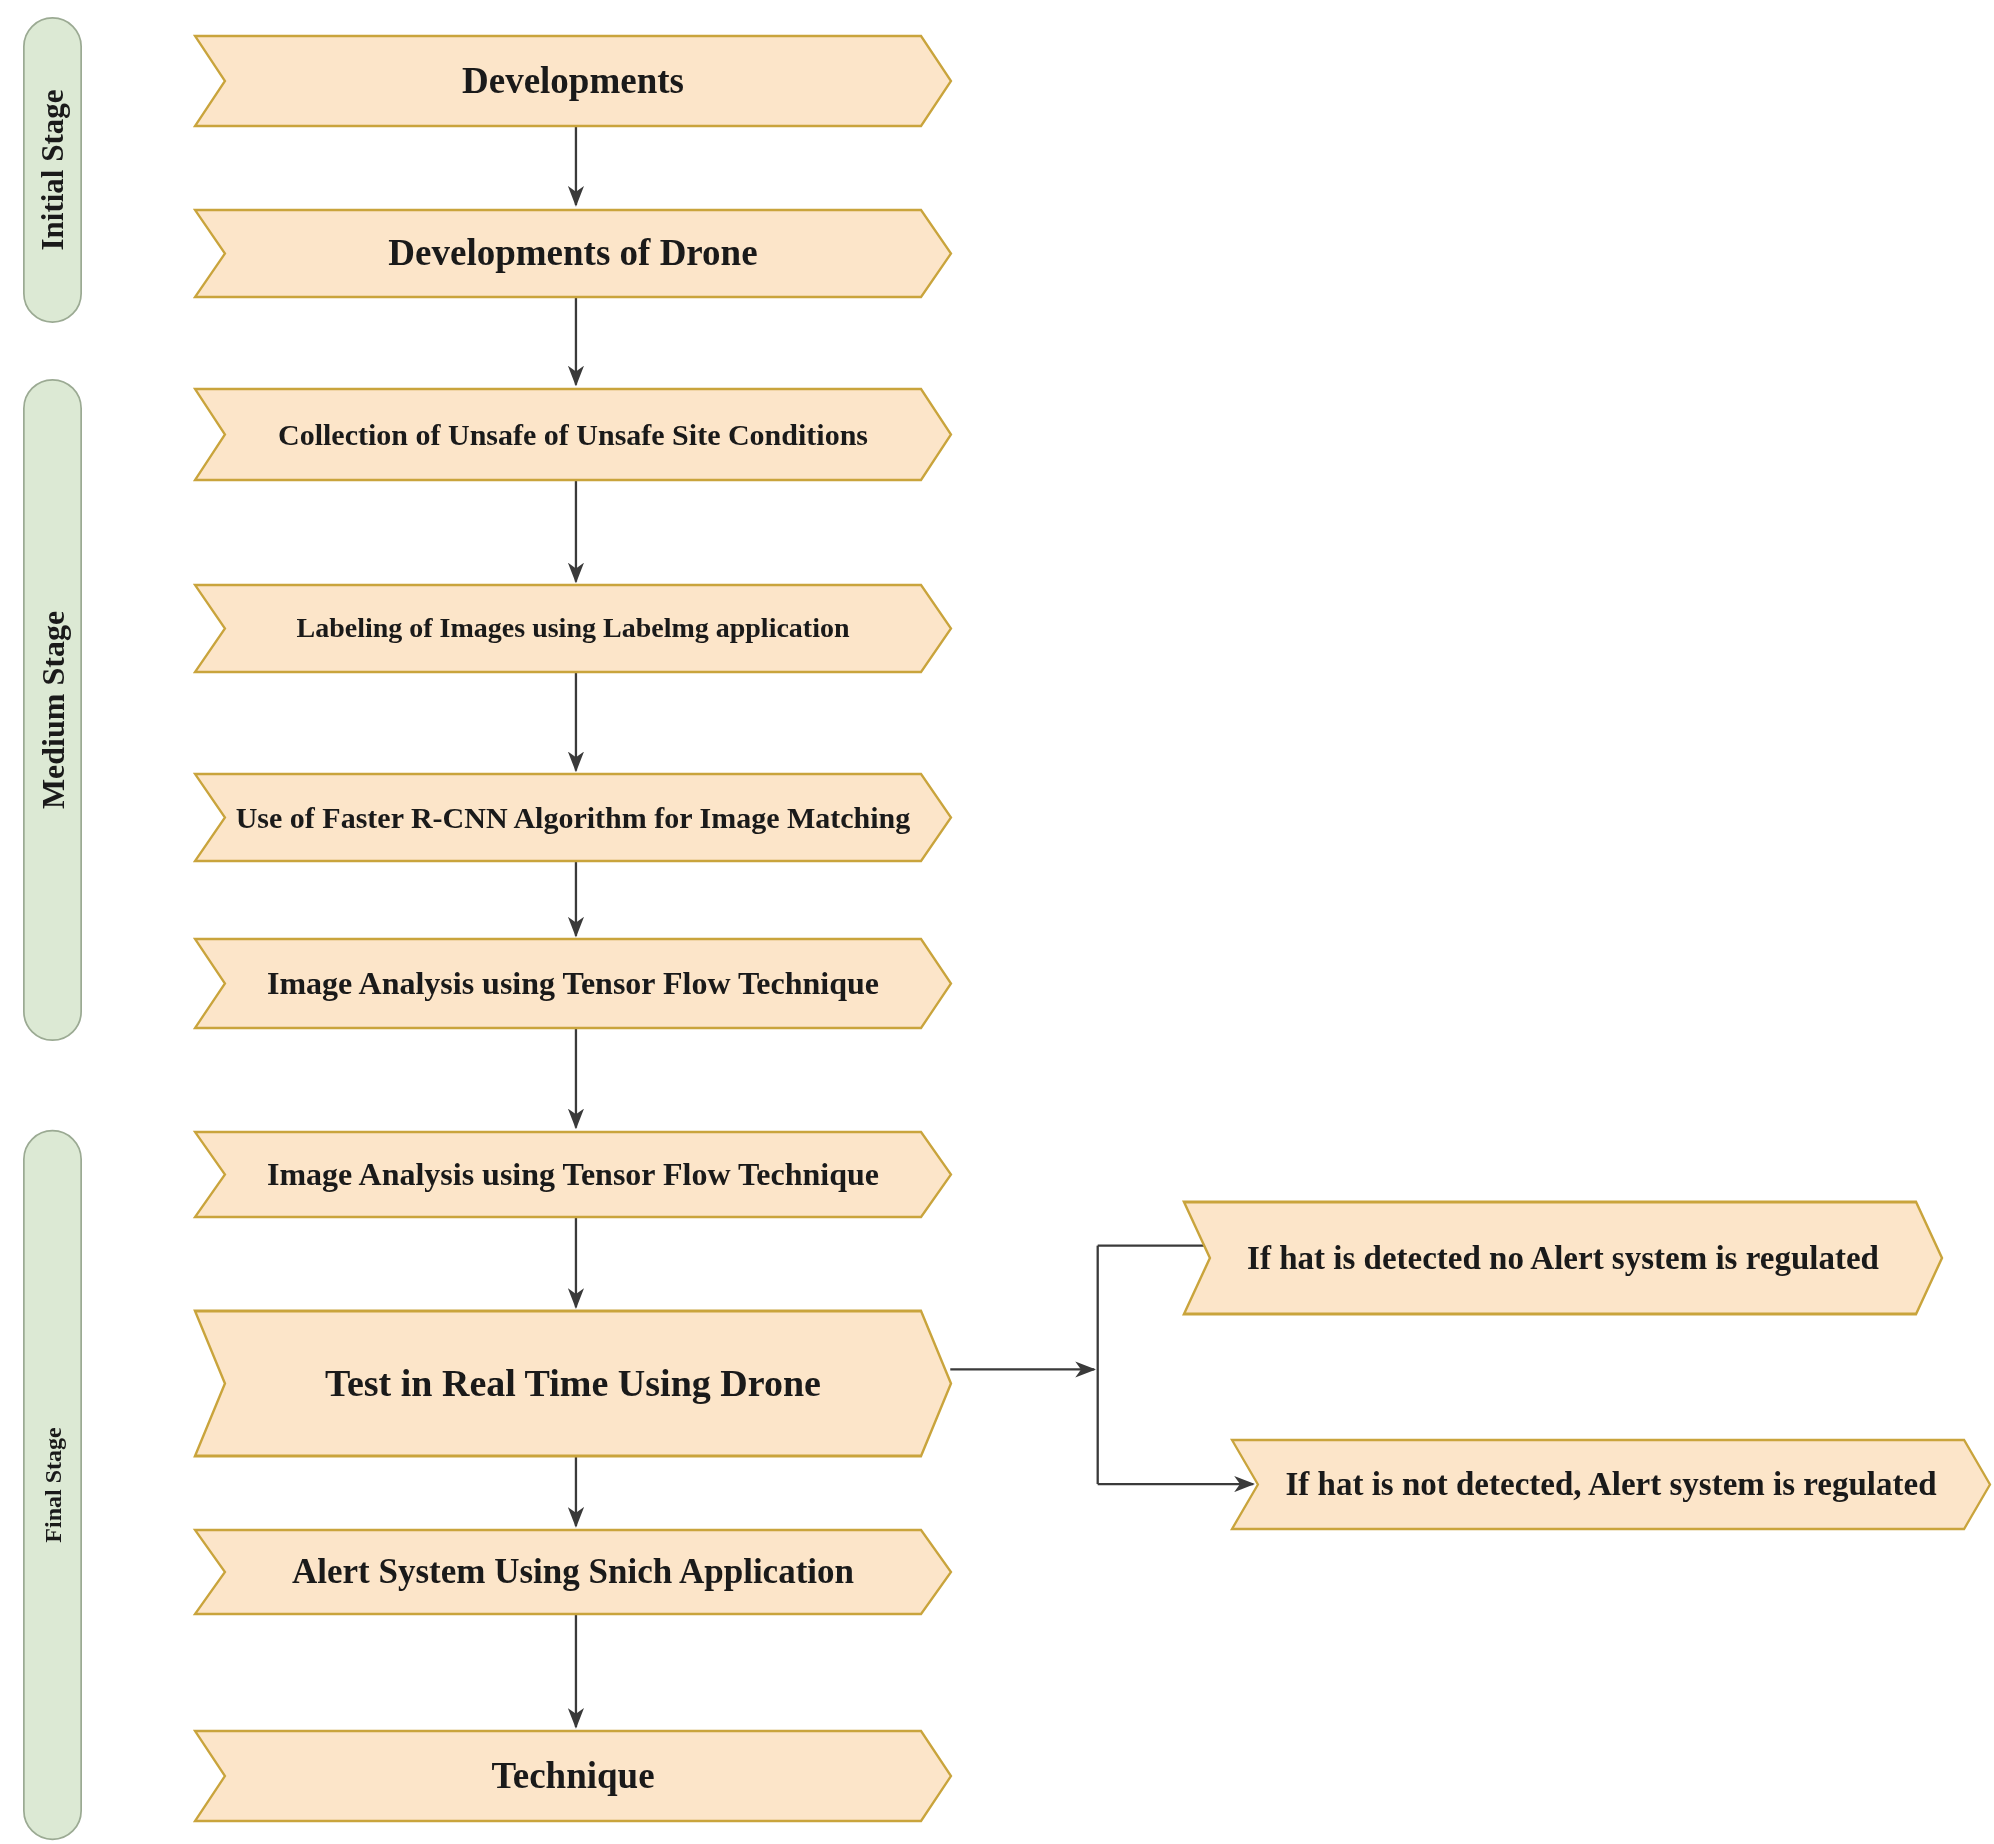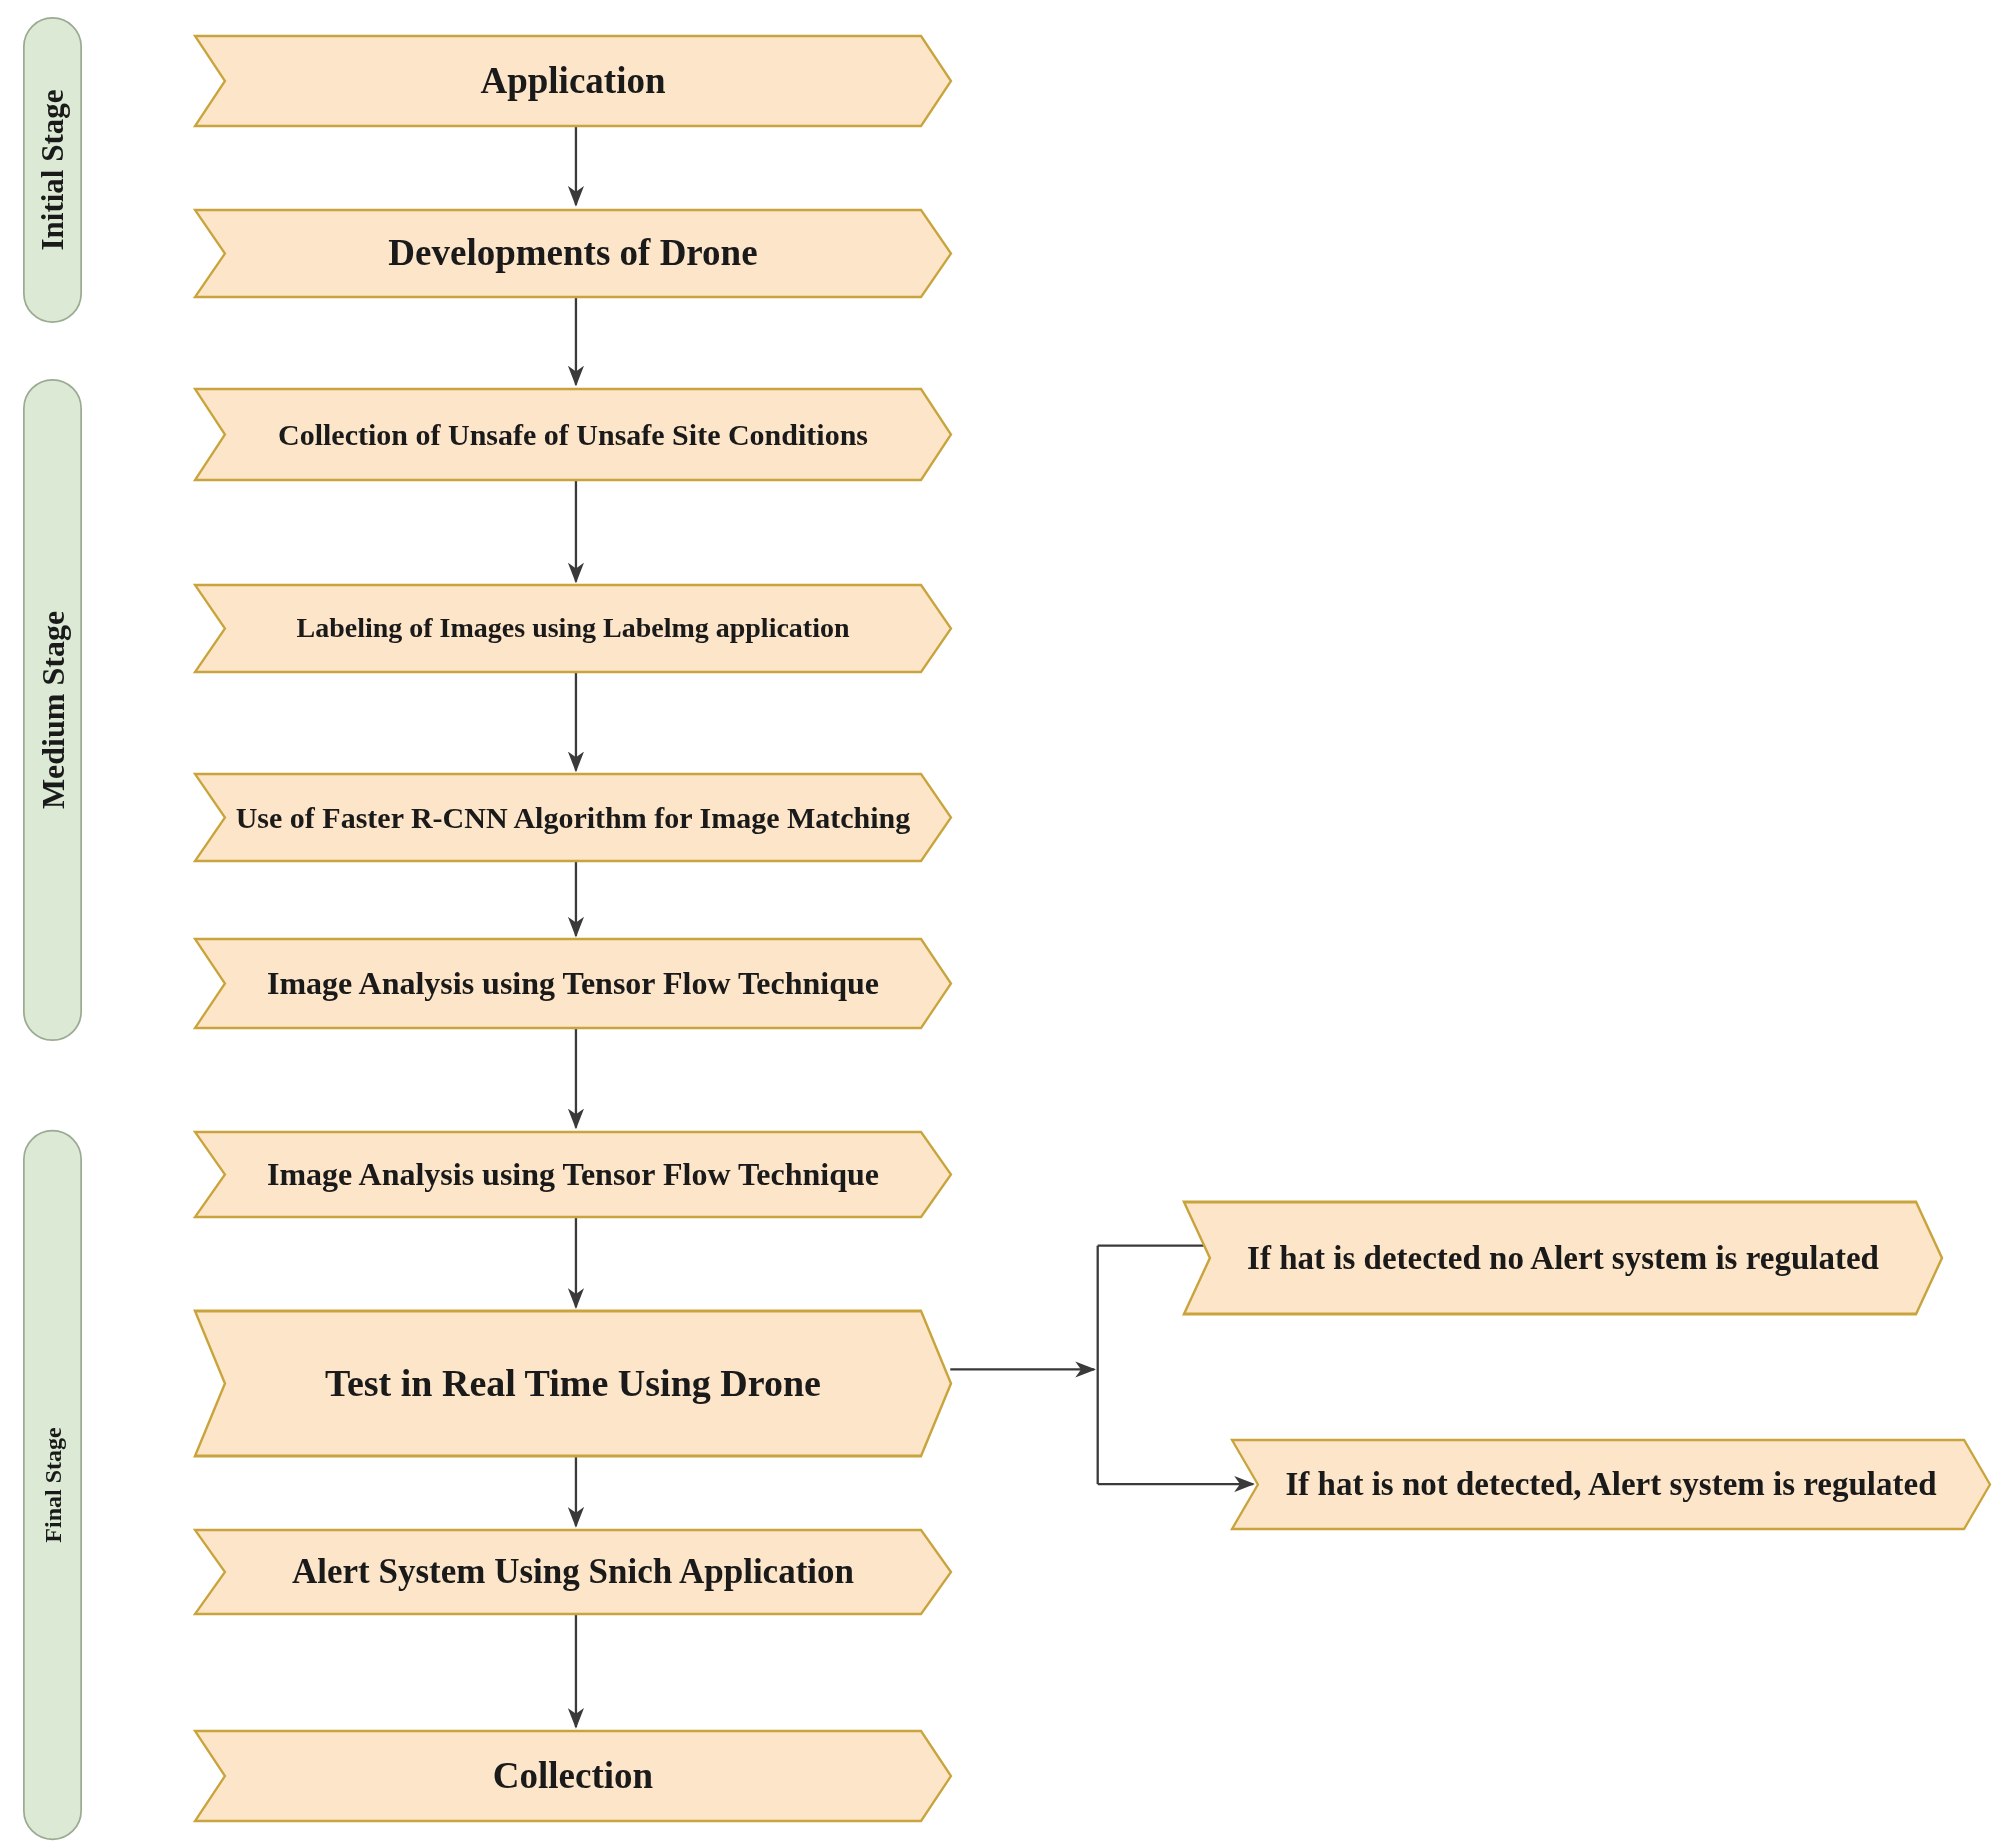--- a/index.html
+++ b/index.html
@@ -106,21 +106,21 @@
     <svg class="shape" viewBox="0 0 103 1240">
       <rect x="1.5" y="1.5" width="100" height="1237" rx="50" ry="50" fill="#dce9d4" stroke="#9baa93"></rect>
     </svg>
     <div class="label" style="font-size:24px">Final Stage</div>
   </div>
 
   <div class="node" style="left:195px;top:36px;width:756px;height:90px">
     <svg class="shape" viewBox="0 0 1312 157" preserveAspectRatio="none">
       <polygon points="0,0 1260,0 1312,78.5 1260,157 0,157 52,78.5" fill="#fce5c9" stroke="#c9a43c"></polygon>
     </svg>
-    <div class="label" style="font-size:37px">Application</div>
+    <div class="label" style="font-size:37px">Developments</div>
   </div>
 
   <div class="node" style="left:195px;top:210px;width:756px;height:87px">
     <svg class="shape" viewBox="0 0 1312 151" preserveAspectRatio="none">
       <polygon points="0,0 1260,0 1312,75.5 1260,151 0,151 52,75.5" fill="#fce5c9" stroke="#c9a43c"></polygon>
     </svg>
     <div class="label" style="font-size:37px">Developments of Drone</div>
   </div>
 
   <div class="node" style="left:195px;top:389px;width:756px;height:91px">
@@ -169,21 +169,21 @@
     <svg class="shape" viewBox="0 0 1312 145" preserveAspectRatio="none">
       <polygon points="0,0 1260,0 1312,72.5 1260,145 0,145 52,72.5" fill="#fce5c9" stroke="#c9a43c"></polygon>
     </svg>
     <div class="label" style="font-size:35px">Alert System Using Snich Application</div>
   </div>
 
   <div class="node" style="left:195px;top:1731px;width:756px;height:90px">
     <svg class="shape" viewBox="0 0 1312 156" preserveAspectRatio="none">
       <polygon points="0,0 1260,0 1312,78 1260,156 0,156 52,78" fill="#fce5c9" stroke="#c9a43c"></polygon>
     </svg>
-    <div class="label" style="font-size:37px">Collection</div>
+    <div class="label" style="font-size:37px">Technique</div>
   </div>
 
   <div class="node" style="left:1184px;top:1202px;width:758px;height:112px">
     <svg class="shape" viewBox="0 0 1316 153" preserveAspectRatio="none">
       <polygon points="0,0 1271,0 1316,76.5 1271,153 0,153 45,76.5" fill="#fce5c9" stroke="#c9a43c"></polygon>
     </svg>
     <div class="label" style="font-size:33px;padding:0 32px">If hat is detected no Alert system is regulated</div>
   </div>
 
   <div class="node" style="left:1232px;top:1440px;width:758px;height:89px">

